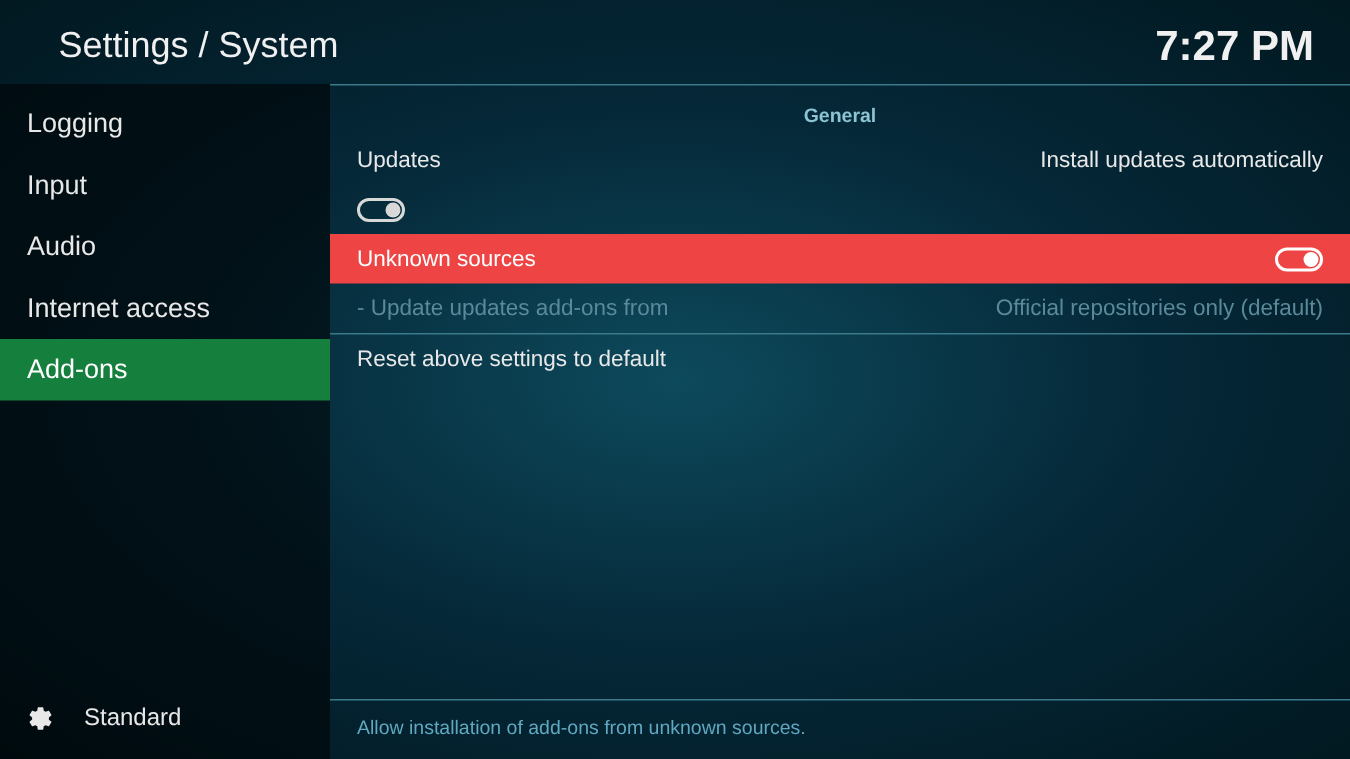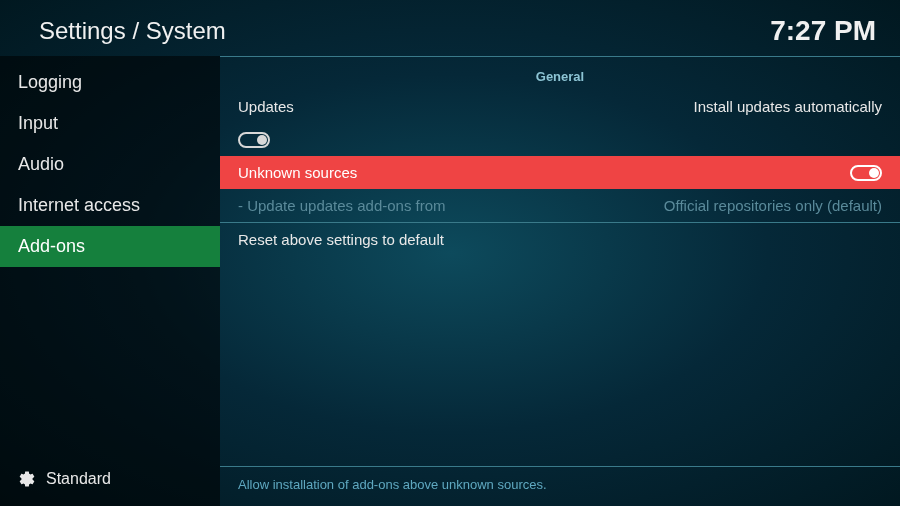--- a/index.html
+++ b/index.html
@@ -56,21 +56,21 @@
       background: #15803d;
       color: #ffffff;
     }
     .sidebar-spacer {
       flex: 1;
     }
     .sidebar-footer {
       display: flex;
       align-items: center;
       padding: 12px 18px 18px 18px;
-      gap: 10px;
+      gap: 20px;
       font-size: 16px;
       color: #e8e8e8;
     }
     .gear-icon {
       width: 18px;
       height: 18px;
     }
     .content {
       flex: 1;
       display: flex;
@@ -204,15 +204,15 @@
       <span class="setting-label">- Update updates add-ons from</span>
       <span class="setting-value">Official repositories only (default)</span>
     </div>
 
     <div class="divider"></div>
 
     <div class="setting-row">
       <span class="setting-label">Reset above settings to default</span>
     </div>
 
-    <div class="help-bar">Allow installation of add-ons above unknown sources.</div>
+    <div class="help-bar">Allow installation of add-ons from unknown sources.</div>
   </div>
 </div>
 
 </body></html>

